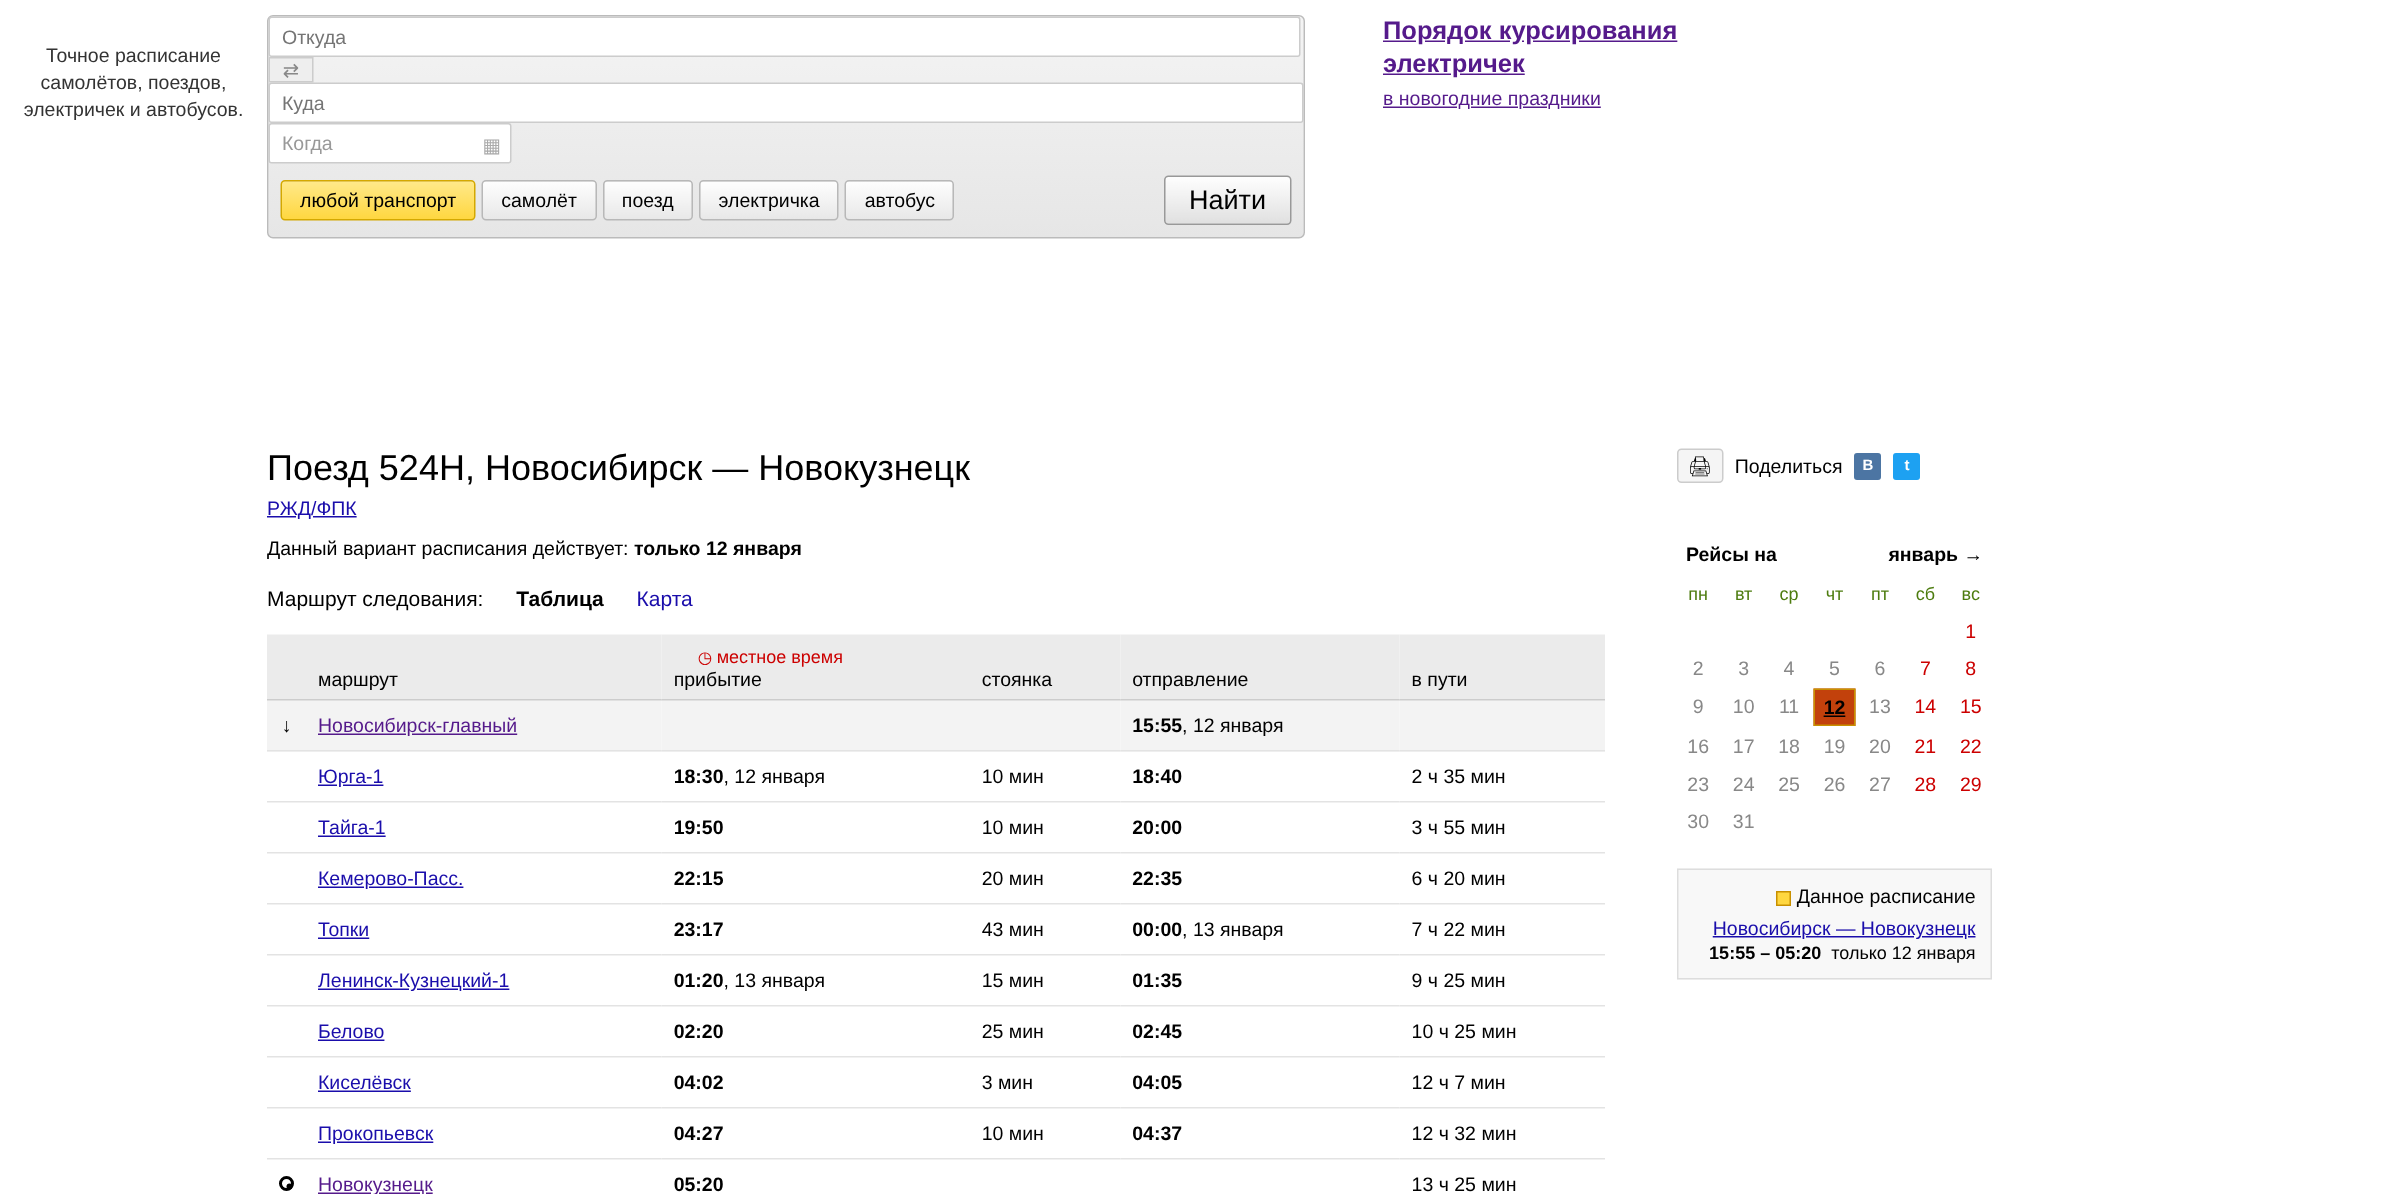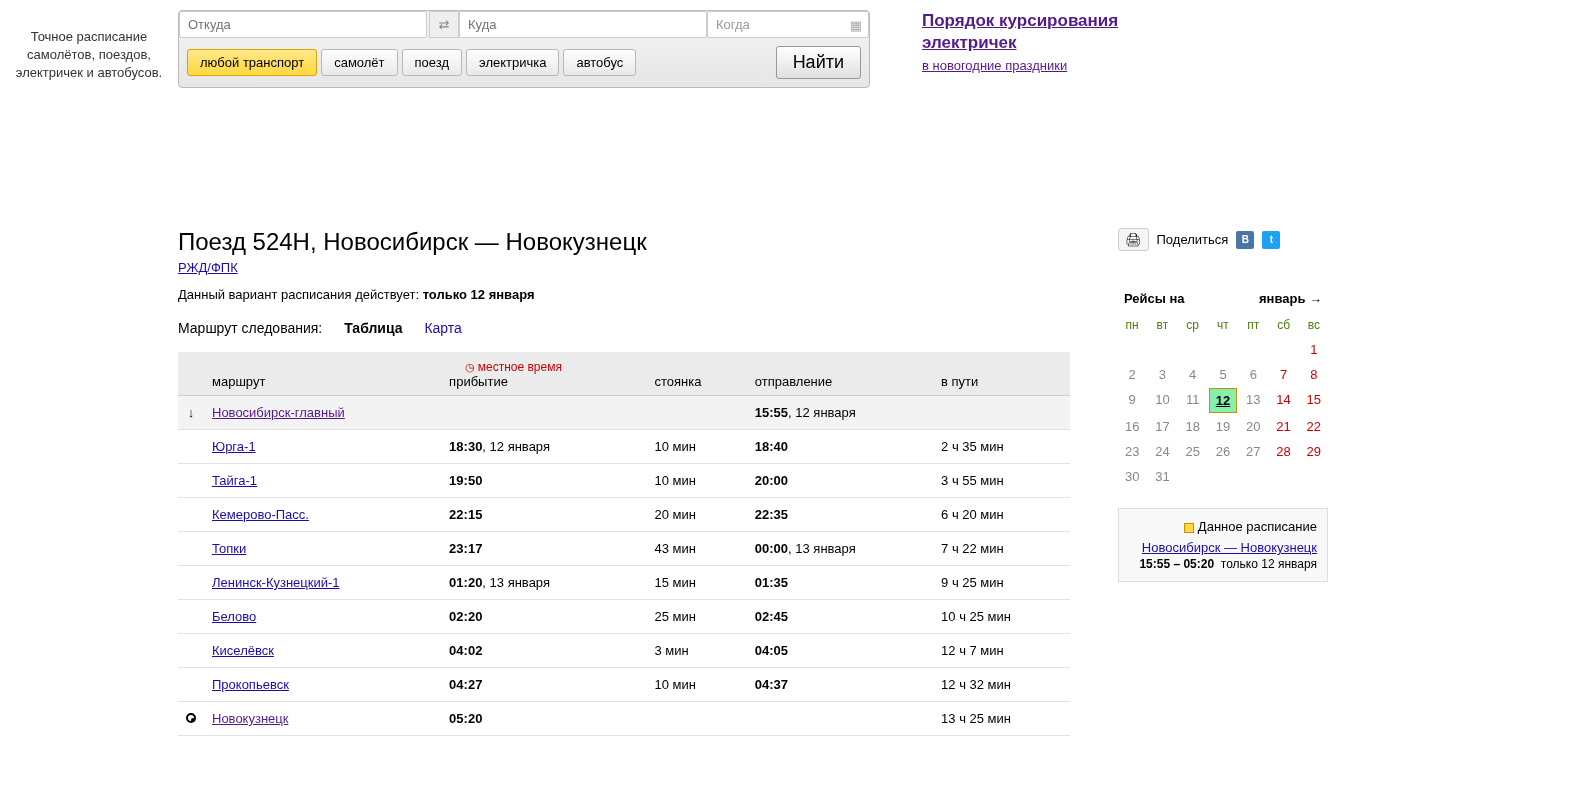--- a/index.html
+++ b/index.html
@@ -1,21 +1,21 @@
 <!DOCTYPE html>
 <html><head>
 <meta charset="utf-8">
 <style>
 * { margin: 0; padding: 0; box-sizing: border-box; }
 body { font-family: Arial, sans-serif; font-size: 13px; color: #000; background: #fff; }
 .container { width: 1592px; margin: 0 auto; position: relative; }
 .header-area { display: flex; padding: 10px 0 0 0; }
 .tagline { width: 178px; text-align: center; font-size: 13px; color: #333; padding: 18px 8px 0 8px; line-height: 1.4; }
 .search-form { width: 692px; border: 1px solid #bbb; border-radius: 4px; background: linear-gradient(#f4f4f4, #e6e6e6); padding: 0; }
-.search-row { display: flex; }
+.search-row { display: flex; flex-direction: column; }
 .search-input { flex: 1; border: 1px solid #ccc; padding: 5px 8px; font-size: 13px; color: #999; background: #fff; border-radius: 2px; }
 .search-input:first-child { margin-right: 2px; }
 .swap-btn { width: 30px; background: #eee; border: 1px solid #ccc; cursor: pointer; display: flex; align-items: center; justify-content: center; color: #888; }
 .date-input { width: 162px; border: 1px solid #ccc; padding: 5px 8px; font-size: 13px; color: #999; background: #fff; position: relative; border-radius: 2px; }
 .calendar-icon { position: absolute; right: 6px; top: 6px; color: #aaa; }
 .suggestions { display: flex; padding: 3px 8px; font-size: 12px; color: #666; }
 .suggestion-left { width: 275px; }
 .suggestion-mid { width: 242px; }
 .suggestion-right { text-align: right; flex: 1; }
 .sug-link { color: #666; }
@@ -55,21 +55,21 @@
 .print-icon { border: 1px solid #ccc; border-radius: 3px; padding: 3px 6px; cursor: pointer; background: #f5f5f5; }
 .social-vk { background: #4c75a3; color: #fff; width: 18px; height: 18px; display: inline-flex; align-items: center; justify-content: center; font-size: 10px; font-weight: bold; border-radius: 2px; cursor: pointer; }
 .social-tw { background: #1da1f2; color: #fff; width: 18px; height: 18px; display: inline-flex; align-items: center; justify-content: center; font-size: 10px; font-weight: bold; border-radius: 2px; cursor: pointer; }
 .calendar-widget { font-size: 13px; }
 .cal-header { display: flex; justify-content: space-between; font-weight: bold; padding: 0 6px 8px 6px; }
 .cal-next { cursor: pointer; }
 .cal-grid { display: grid; grid-template-columns: repeat(7, 1fr); gap: 2px; text-align: center; }
 .cal-dow { color: #4d7c0f; font-size: 12px; padding: 4px 0; }
 .cal-day { padding: 4px 0; color: #888; cursor: pointer; }
 .cal-day.weekend { color: #c00; }
-.cal-day.selected { background: #86efac; border: 1px solid #c89000; color: #000; font-weight: bold; text-decoration: underline; }
+.cal-day.selected { background: #c2410c; border: 1px solid #c89000; color: #000; font-weight: bold; text-decoration: underline; }
 .schedule-info { margin-top: 20px; border: 1px solid #ddd; background: #f8f8f8; padding: 10px; font-size: 13px; text-align: right; }
 .yellow-sq { display: inline-block; width: 10px; height: 10px; background: #ffd740; border: 1px solid #c89000; margin-right: 4px; vertical-align: middle; }
 .route-link { color: #1a0dab; text-decoration: underline; display: block; margin-top: 6px; }
 .route-time { font-size: 12px; margin-top: 2px; }
 </style>
 </head>
 <body>
 
 <div class="container">
   <div class="header-area">

